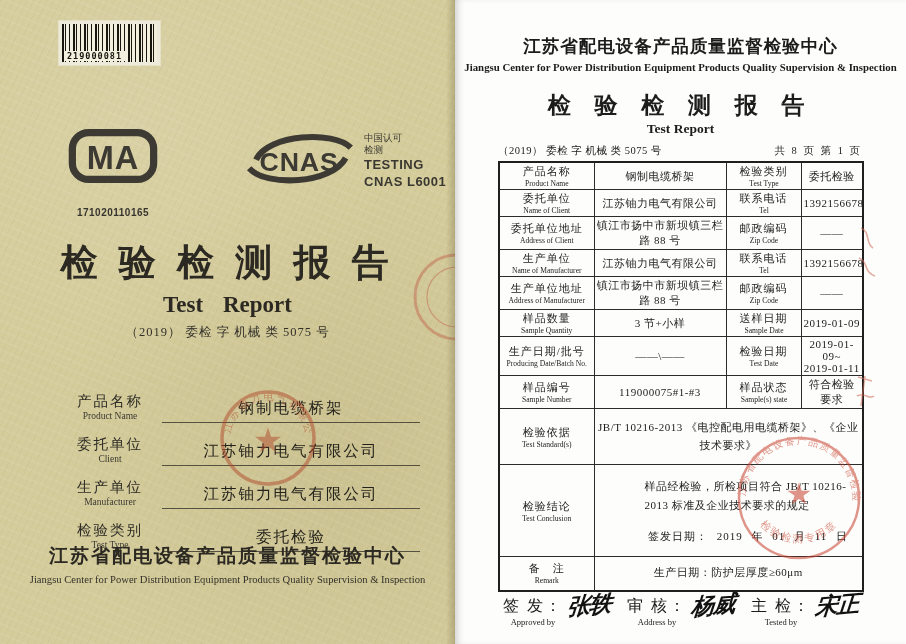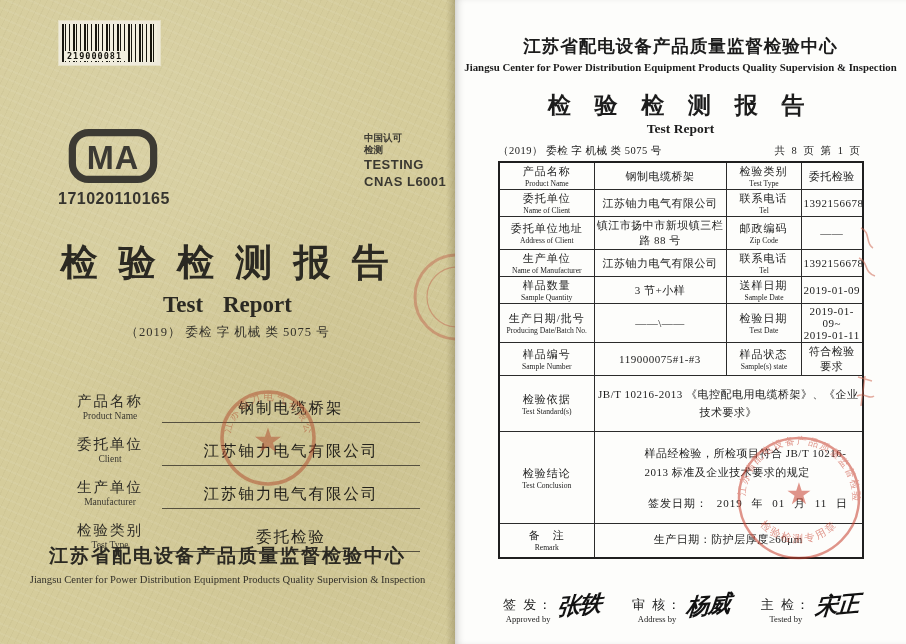--- a/index.html
+++ b/index.html
@@ -28,26 +28,26 @@
     background:
       repeating-linear-gradient(90deg,#17160f 0 2px,#f2efdf 2px 3px,#17160f 3px 4px,#f2efdf 4px 7px,#17160f 7px 8px,#f2efdf 8px 11px);
     outline:3px solid #eeeadb; box-shadow:0 0 0 4px rgba(240,237,220,0.6);
   }
   .barcode .num {
     position:absolute; left:2px; bottom:1px; background:#f2efdf; color:#14130c;
     font-family:"DejaVu Sans Mono",monospace; font-size:8.5px; font-weight:bold; padding:0 3px; letter-spacing:1px;
   }
   .logo-row { position:absolute; left:0; top:128px; width:455px; height:80px; }
   .ma-wrap { position:absolute; left:58px; top:0; width:110px; text-align:center; }
-  .ma-num { margin-top:2px; font-size:16px; font-weight:bold; letter-spacing:0.5px; color:#36342e;
+  .ma-num { margin-top:19px; font-size:10px; font-weight:bold; letter-spacing:0.5px; color:#36342e;
             font-family:"Liberation Sans",sans-serif; }
   .cnas-wrap { position:absolute; left:244px; top:2px; }
   .cnas-side { position:absolute; left:364px; top:4px; font-family:"Liberation Sans",sans-serif;
                color:#3a3831; line-height:1.3; }
-  .cnas-side .l1,.cnas-side .l2 { font-size:9.5px; font-weight:bold; }
+  .cnas-side .l1,.cnas-side .l2 { font-size:9.5px; font-weight:normal; }
   .cnas-side .l3,.cnas-side .l4 { font-size:13px; font-weight:bold; letter-spacing:0.5px; }
   .cover-title { position:absolute; left:0; top:238px; width:455px; text-align:center;
     font-size:37px; font-weight:bold; letter-spacing:6px; color:#2b2922; }
   .cover-title-en { position:absolute; left:0; top:292px; width:455px; text-align:center;
     font-size:23px; font-weight:bold; word-spacing:14px; color:#2b2922; }
   .cover-report-no { position:absolute; left:0; top:324px; width:455px; text-align:center;
     font-size:12.5px; letter-spacing:1px; color:#33312a; }
   .cover-fields { position:absolute; left:58px; top:380px; width:362px; }
   .cf-row { display:flex; align-items:flex-end; height:43px; }
   .cf-label { width:104px; text-align:center; padding-bottom:2px; }
@@ -85,21 +85,21 @@
   td.vc { font-size:11px; letter-spacing:0.5px; }
   td.vleft { text-align:left; padding:4px 8px; font-size:11px; letter-spacing:0.5px; line-height:1.6; }
   tr.hrow { height:27px; } tr.hrow2 { height:31px; }
   tr.hstd { height:56px; } tr.hconcl { height:92px; } tr.hremark { height:34px; }
   td.rel { position:relative; }
   .concl-text { position:absolute; left:8px; top:12px; right:14px; text-align:left; line-height:1.7;margin-left:42px; }
   .issue-line { position:absolute; right:14px; bottom:10px; font-size:11px; letter-spacing:1px; word-spacing:5px; }
   .sig-row { position:absolute; left:48px; top:596px; width:356px; display:flex; justify-content:space-between; }
   .sig-group { display:flex; align-items:flex-start; }
   .sig-label { text-align:center; }
-  .sig-label .cn { font-size:13px; letter-spacing:2px; }
+  .sig-label .cn { font-size:16px; letter-spacing:2px; }
   .sig-label .en { font-size:8.5px; }
   .sig-name { font-size:23px; font-weight:bold; font-style:italic; margin-left:4px; margin-top:-6px;
     transform:rotate(-5deg) skewX(-10deg); letter-spacing:-1px; color:#121212;
     font-family:"DejaVu Serif",serif; }
   .margin-mark { position:absolute; opacity:0.55; }
 </style>
 </head>
 <body>
 
 <div class="page-left">
@@ -108,20 +108,27 @@
     <span class="num">219000081</span>
   </div>
 
   <div class="logo-row">
     <div class="ma-wrap">
       <svg width="92" height="56" viewBox="0 0 100 62">
         <rect x="5" y="5" width="90" height="52" rx="18" fill="none" stroke="#3c3a33" stroke-width="8"></rect>
         <text x="50" y="45" text-anchor="middle" font-size="36" font-weight="bold" font-family="Liberation Sans, sans-serif" fill="#3c3a33" letter-spacing="1">MA</text>
       </svg>
       <div class="ma-num">171020110165</div>
+    </div>
+    <div class="cnas-wrap">
+      <svg width="112" height="56" viewBox="0 0 130 64">
+        <path d="M14,34 C28,4 104,0 124,20" fill="none" stroke="#3c3a33" stroke-width="7"></path>
+        <path d="M6,44 C26,66 102,62 118,32" fill="none" stroke="#3c3a33" stroke-width="7"></path>
+        <text x="64" y="47" text-anchor="middle" font-size="31" font-weight="bold" font-family="Liberation Sans, sans-serif" fill="#3c3a33" letter-spacing="1">CNAS</text>
+      </svg>
     </div>
     <div class="cnas-side">
       <div class="l1">中国认可</div>
       <div class="l2">检测</div>
       <div class="l3">TESTING</div>
       <div class="l4">CNAS L6001</div>
     </div>
   </div>
 
   <div class="cover-title">检 验 检 测 报 告</div>
@@ -238,20 +245,32 @@
       <td>
             <div class="cn">生产单位</div>
             <div class="en">Name of Manufacturer</div>
           </td>
       <td class="vc">江苏铀力电气有限公司</td>
       <td>
             <div class="cn">联系电话</div>
             <div class="en">Tel</div>
           </td>
       <td class="vc">13921566789</td>
+    </tr>
+    <tr class="hrow">
+      <td>
+            <div class="cn">生产单位地址</div>
+            <div class="en">Address of Manufacturer</div>
+          </td>
+      <td class="vc">镇江市扬中市新坝镇三栏路 88 号</td>
+      <td>
+            <div class="cn">邮政编码</div>
+            <div class="en">Zip Code</div>
+          </td>
+      <td class="vc">——</td>
     </tr>
     <tr class="hrow">
       <td>
             <div class="cn">样品数量</div>
             <div class="en">Sample Quantity</div>
           </td>
       <td class="vc">3 节+小样</td>
       <td>
             <div class="cn">送样日期</div>
             <div class="en">Sample Date</div>

